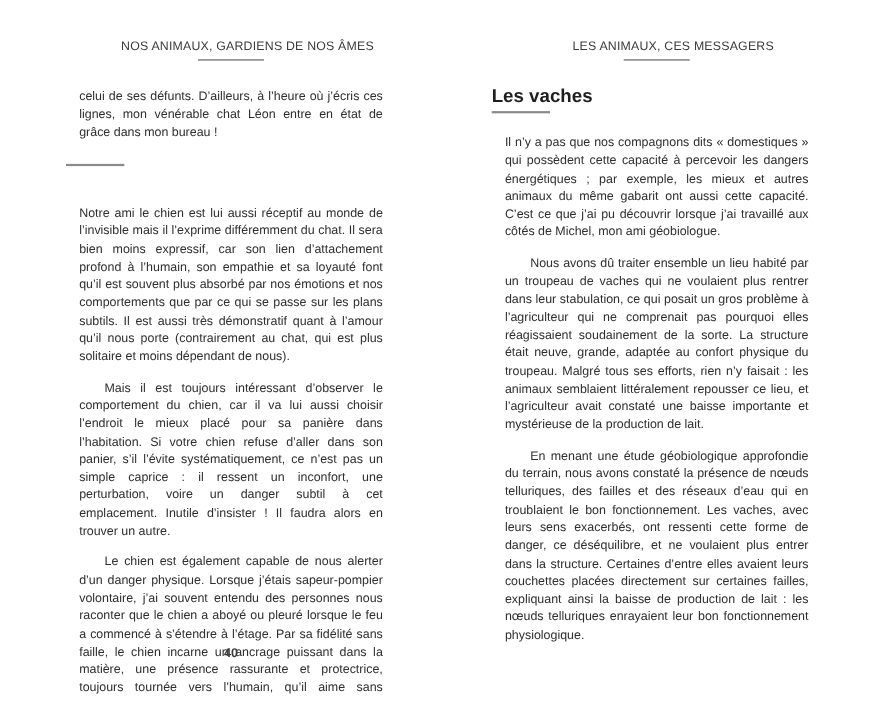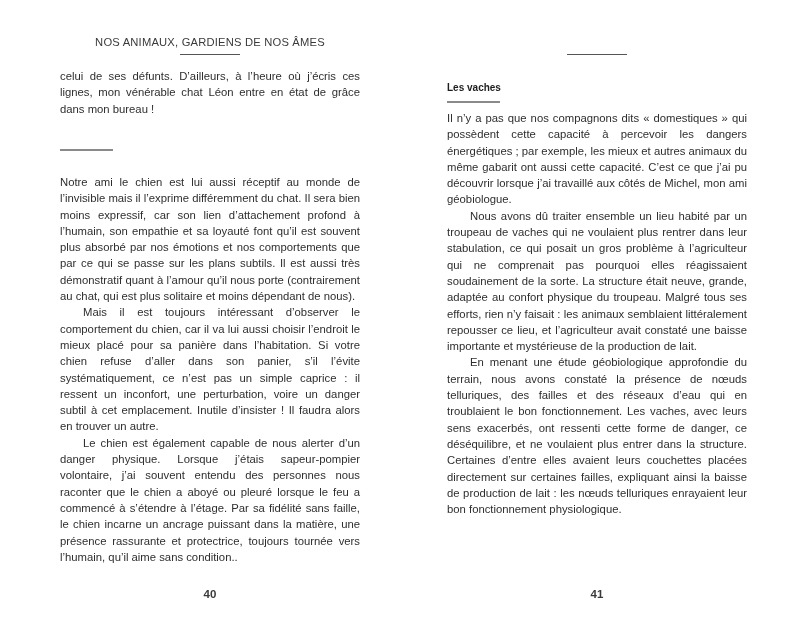--- a/index.html
+++ b/index.html
@@ -1,29 +1,29 @@
 <!DOCTYPE html>
 <html><head>
 <meta charset="utf-8">
 <style>
   html, body { margin: 0; padding: 0; background: #ffffff; }
   body { width: 800px; height: 637px; position: relative; overflow: hidden;
          font-family: "Liberation Sans", sans-serif; color: #2b2b2b; }
   .page { position: absolute; top: 0; height: 637px; }
   .page.left { left: 60px; width: 300px; }
   .page.right { left: 447px; width: 300px; }
-  .running-head { position: absolute; top: 36px; left: 0; width: 100%; text-align: center;
+  .running-head { position: absolute; top: 36px; left: 15px; width: 100%; text-align: center;
                   font-size: 11.2px; letter-spacing: 0.2px; color: #3a3a3a; }
   .head-rule { position: absolute; top: 54px; left: 50%; width: 60px; margin-left: -30px;
                height: 1px; background: #555; }
   .body-text { position: absolute; left: 0; width: 300px; font-size: 11.3px; line-height: 16.3px;
                text-align: justify; color: #2e2e2e; }
-  .body-text p { margin: 0; }
+  .body-text p { margin: 12px; }
   .body-text p.indent { text-indent: 23px; }
-  .section-title { font-weight: bold; font-size: 10px; color: #1e1e1e; margin: 0; }
+  .section-title { font-weight: bold; font-size: 17px; color: #1e1e1e; margin: 0; }
   .title-rule { width: 53px; height: 2px; background: #8a8a8a; margin-top: 5px; }
   .folio { position: absolute; top: 588px; left: 0; width: 100%; text-align: center;
            font-size: 11.5px; color: #3a3a3a; font-weight: bold; }
 </style>
 </head>
 <body>
 
 <div class="page left">
   <div class="running-head">NOS ANIMAUX, GARDIENS DE NOS ÂMES</div>
   <div class="head-rule"></div>
@@ -39,27 +39,27 @@
   <div class="body-text" style="top:174px;">
     <p>Notre ami le chien est lui aussi réceptif au monde de l’invisible mais il l’exprime différemment du chat. Il sera bien moins expressif, car son lien d’attachement profond à l’humain, son empathie et sa loyauté font qu’il est souvent plus absorbé par nos émotions et nos comportements que par ce qui se passe sur les plans subtils. Il est aussi très démonstratif quant à l’amour qu’il nous porte (contrairement au chat, qui est plus solitaire et moins dépendant de nous).</p>
     <p class="indent">Mais il est toujours intéressant d’observer le comportement du chien, car il va lui aussi choisir l’endroit le mieux placé pour sa panière dans l’habitation. Si votre chien refuse d’aller dans son panier, s’il l’évite systématiquement, ce n’est pas un simple caprice : il ressent un inconfort, une perturbation, voire un danger subtil à cet emplacement. Inutile d’insister ! Il faudra alors en trouver un autre.</p>
     <p class="indent">Le chien est également capable de nous alerter d’un danger physique. Lorsque j’étais sapeur-pompier volontaire, j’ai souvent entendu des personnes nous raconter que le chien a aboyé ou pleuré lorsque le feu a commencé à s’étendre à l’étage. Par sa fidélité sans faille, le chien incarne un ancrage puissant dans la matière, une présence rassurante et protectrice, toujours tournée vers l’humain, qu’il aime sans condition..</p>
   </div>
 
   <div class="folio">40</div>
 </div>
 
 <div class="page right">
+  <div class="running-head">LES ANIMAUX, CES MESSAGERS</div>
   <div class="head-rule"></div>
 
   <div class="body-text" style="top:80px;">
     <h2 class="section-title">Les vaches</h2>
     <div class="title-rule"></div>
   </div>
 
   <div class="body-text" style="top:110px;">
     <p>Il n’y a pas que nos compagnons dits « domestiques » qui possèdent cette capacité à percevoir les dangers énergétiques ; par exemple, les mieux et autres animaux du même gabarit ont aussi cette capacité. C’est ce que j’ai pu découvrir lorsque j’ai travaillé aux côtés de Michel, mon ami géobiologue.</p>
     <p class="indent">Nous avons dû traiter ensemble un lieu habité par un troupeau de vaches qui ne voulaient plus rentrer dans leur stabulation, ce qui posait un gros problème à l’agriculteur qui ne comprenait pas pourquoi elles réagissaient soudainement de la sorte. La structure était neuve, grande, adaptée au confort physique du troupeau. Malgré tous ses efforts, rien n’y faisait : les animaux semblaient littéralement repousser ce lieu, et l’agriculteur avait constaté une baisse importante et mystérieuse de la production de lait.</p>
     <p class="indent">En menant une étude géobiologique approfondie du terrain, nous avons constaté la présence de nœuds telluriques, des failles et des réseaux d’eau qui en troublaient le bon fonctionnement. Les vaches, avec leurs sens exacerbés, ont ressenti cette forme de danger, ce déséquilibre, et ne voulaient plus entrer dans la structure. Certaines d’entre elles avaient leurs couchettes placées directement sur certaines failles, expliquant ainsi la baisse de production de lait : les nœuds telluriques enrayaient leur bon fonctionnement physiologique.</p>
   </div>
 
-  <div class="folio">41</div>
 </div>
 
 </body></html>

